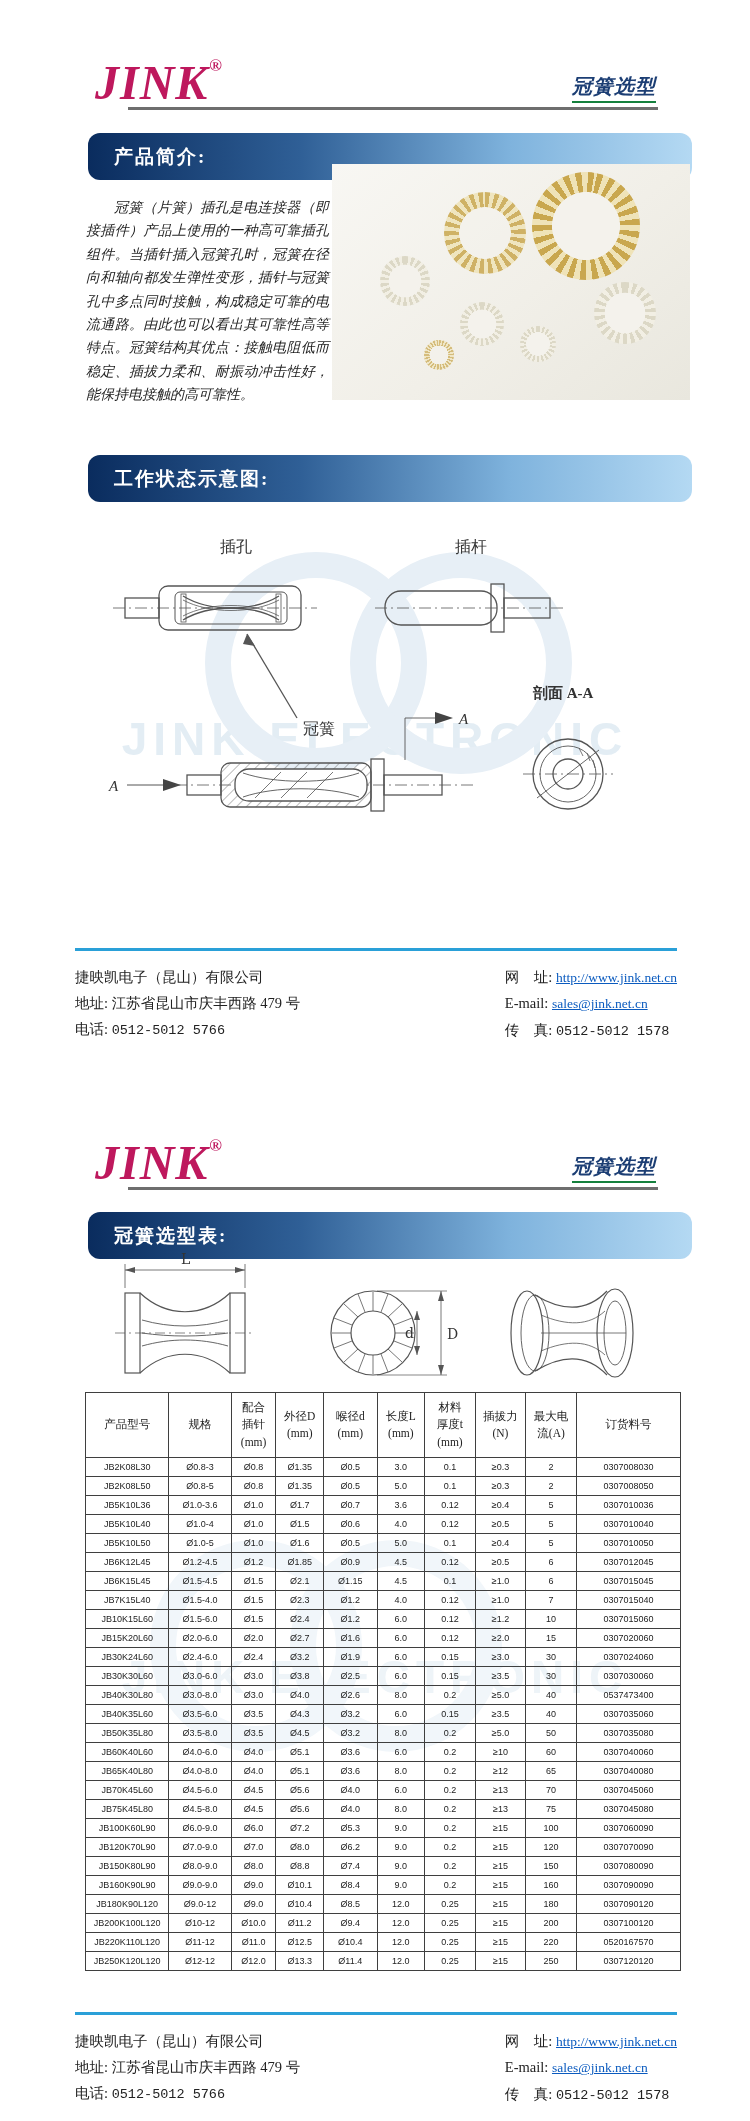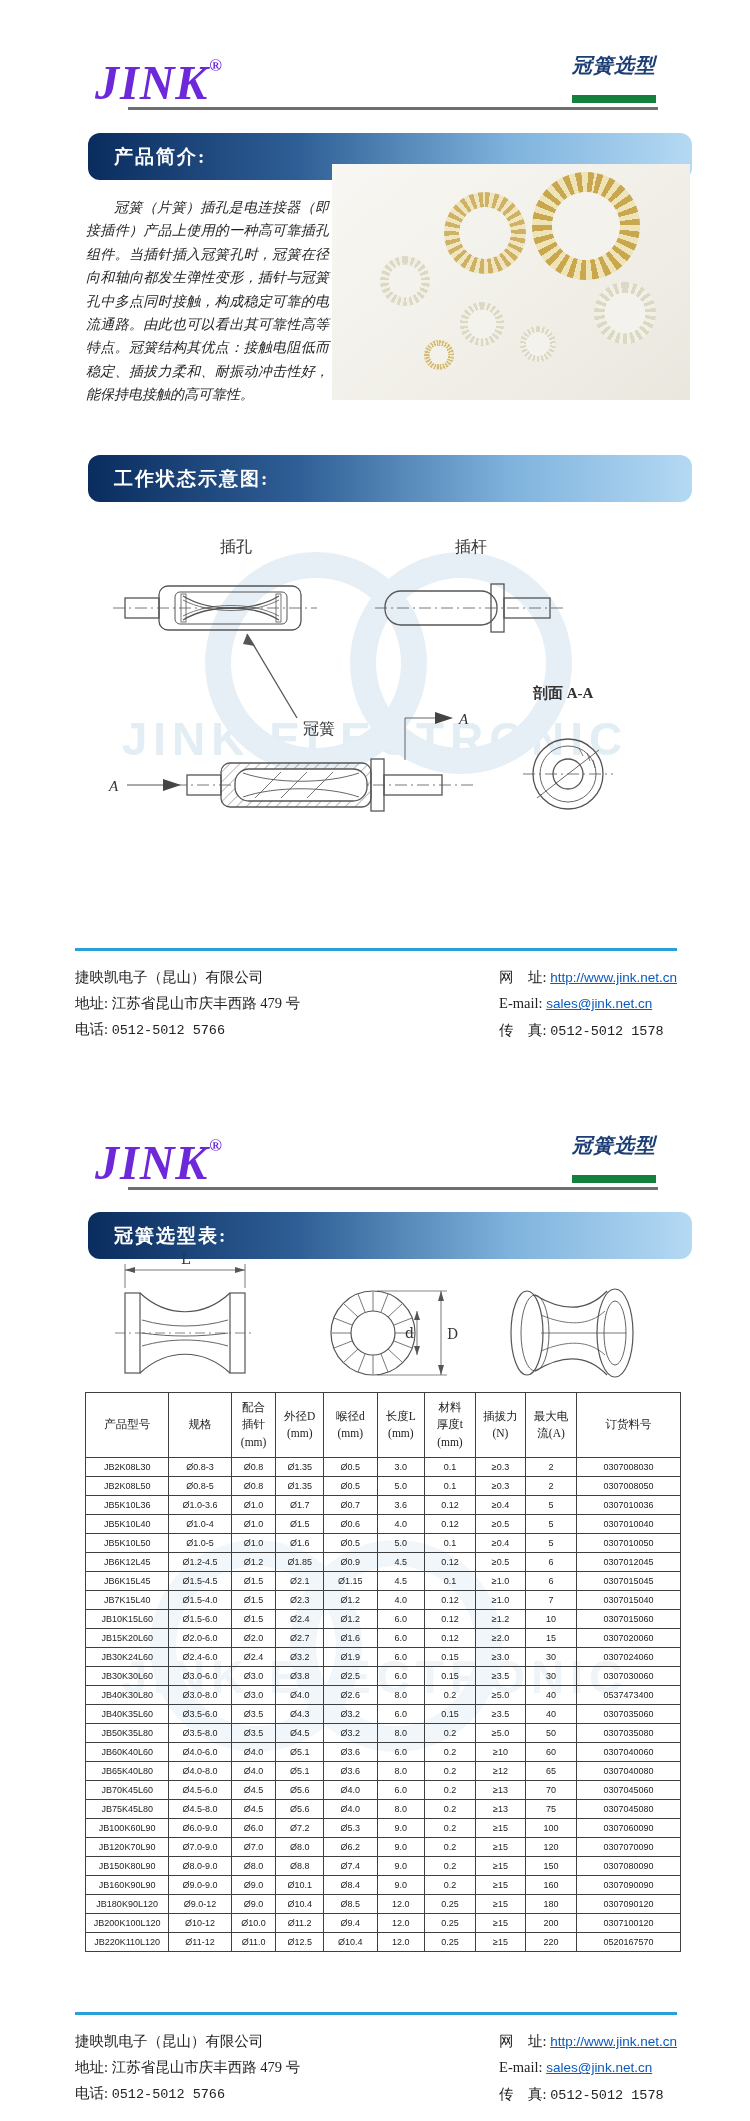--- a/index.html
+++ b/index.html
@@ -8,24 +8,24 @@
   #page1{height:1060px;}
   #page2{height:1061px;}
 
   
   .hdr{position:absolute;left:95px;width:563px;height:64px;}
   #page1 .hdr{top:46px;}
   #page2 .hdr{top:66px;}
   .hdr-line{position:absolute;left:33px;right:0;bottom:0;height:3px;background:#6e6e6e;}
   .logo{position:absolute;left:0;top:-4px;font-family:"Liberation Serif",serif;
         font-style:italic;font-weight:bold;font-size:48px;line-height:48px;
-        color:#6d28d9;letter-spacing:1px;}
+        color:#be185d;letter-spacing:1px;}
   .logo sup{font-size:17px;font-weight:bold;vertical-align:28px;margin-left:1px;}
   .tagline{position:absolute;right:2px;bottom:7px;font-style:italic;font-weight:bold;
-        font-size:20px;color:#1c3e74;border-bottom:8px solid #15803d;padding-bottom:16px;
+        font-size:20px;color:#1c3e74;border-bottom:2px solid #15803d;padding-bottom:1px;
         letter-spacing:1px;}
 
   
   .banner{position:absolute;left:88px;width:604px;height:47px;border-radius:12px;
         background:linear-gradient(90deg,#0a2c5e 0%,#2f5f96 35%,#7fb3dd 70%,#b4d9f3 100%);
         color:#ffffff;font-weight:bold;font-size:19px;line-height:47px;
         padding-left:26px;box-sizing:border-box;letter-spacing:2px;}
 
   
   .intro-text{position:absolute;left:86px;top:196px;width:243px;
@@ -50,21 +50,21 @@
         letter-spacing:6px;color:#e3edf4;margin-top:-60px;}
   .diagram-svg{position:relative;z-index:1;}
 
   
   .footer{position:absolute;left:75px;right:73px;border-top:3px solid #2aa0d8;padding-top:13px;
         display:flex;justify-content:space-between;font-size:14.5px;line-height:1.8;}
   #page1 .footer{top:948px;}
   #page2 .footer{top:952px;}
   .f-left div, .f-right div{white-space:nowrap;}
   .f-num{font-family:"Liberation Mono",monospace;font-size:13.5px;}
-  .f-link{font-family:Liberation Sans, sans-serif;font-size:13.5px;color:#0b5bbf;
+  .f-link{font-family:Liberation Serif, serif;font-size:13.5px;color:#0b5bbf;
         text-decoration:underline;}
 
   
   .views-svg{position:absolute;left:95px;top:188px;z-index:1;}
   .tbl-wrap{position:absolute;left:85px;top:332px;width:596px;z-index:1;}
   table{border-collapse:collapse;width:100%;table-layout:fixed;background:transparent;}
   th,td{border:1px solid #3f3f3f;text-align:center;vertical-align:middle;
         overflow:hidden;}
   th{font-weight:normal;font-size:11.5px;line-height:1.5;padding:6px 1px;white-space:pre-line;}
   td{font-family:"Liberation Sans",sans-serif;font-size:9px;color:#222;padding:3px 1px;height:12px;}
@@ -613,20 +613,32 @@
             <td>Ø11-12</td>
             <td>Ø11.0</td>
             <td>Ø12.5</td>
             <td>Ø10.4</td>
             <td>12.0</td>
             <td>0.25</td>
             <td>≥15</td>
             <td>220</td>
             <td>0520167570</td>
           </tr>
+          <tr>
+            <td>JB250K120L120</td>
+            <td>Ø12-12</td>
+            <td>Ø12.0</td>
+            <td>Ø13.3</td>
+            <td>Ø11.4</td>
+            <td>12.0</td>
+            <td>0.25</td>
+            <td>≥15</td>
+            <td>250</td>
+            <td>0307120120</td>
+          </tr>
         </tbody>
     </table>
   </div>
 
   <div class="footer">
     <div class="f-left">
       <div>捷映凯电子（昆山）有限公司</div>
       <div>地址: 江苏省昆山市庆丰西路 479 号</div>
       <div><span>电话:</span> <span class="f-num">0512-5012 5766</span></div>
     </div>

